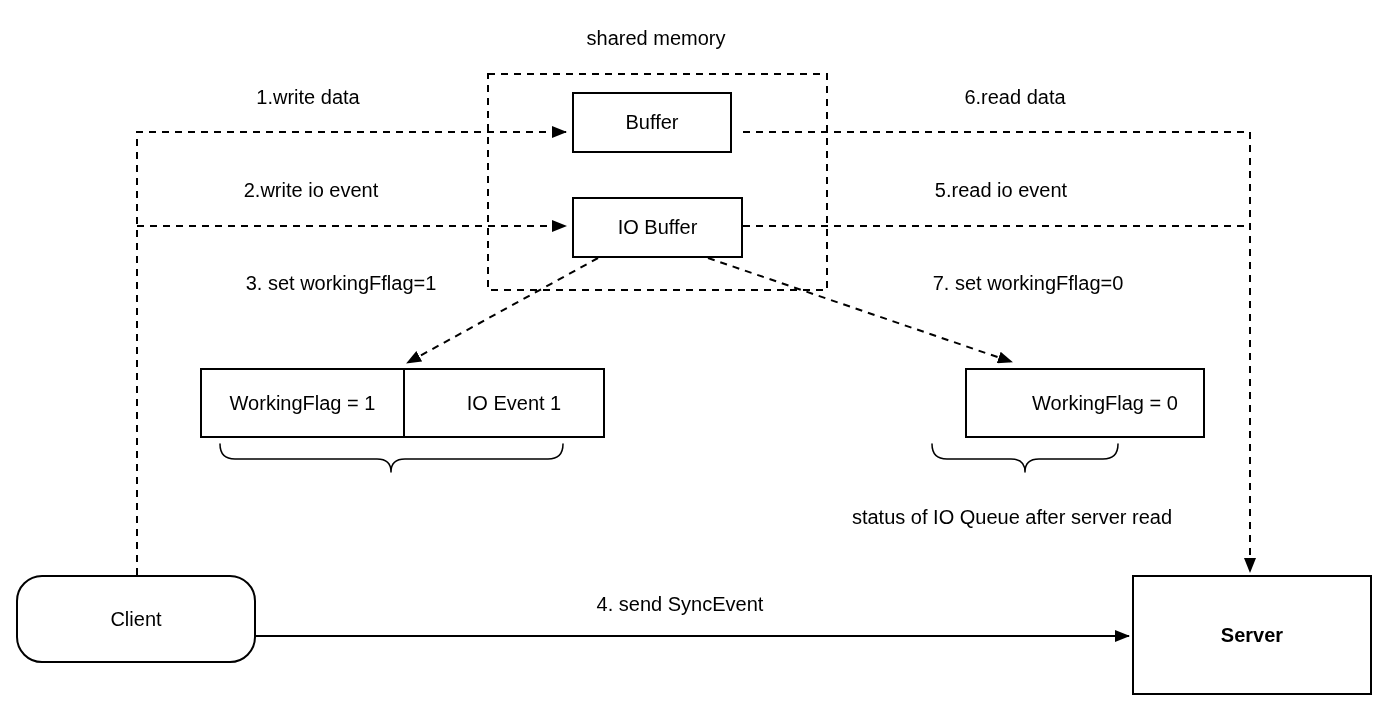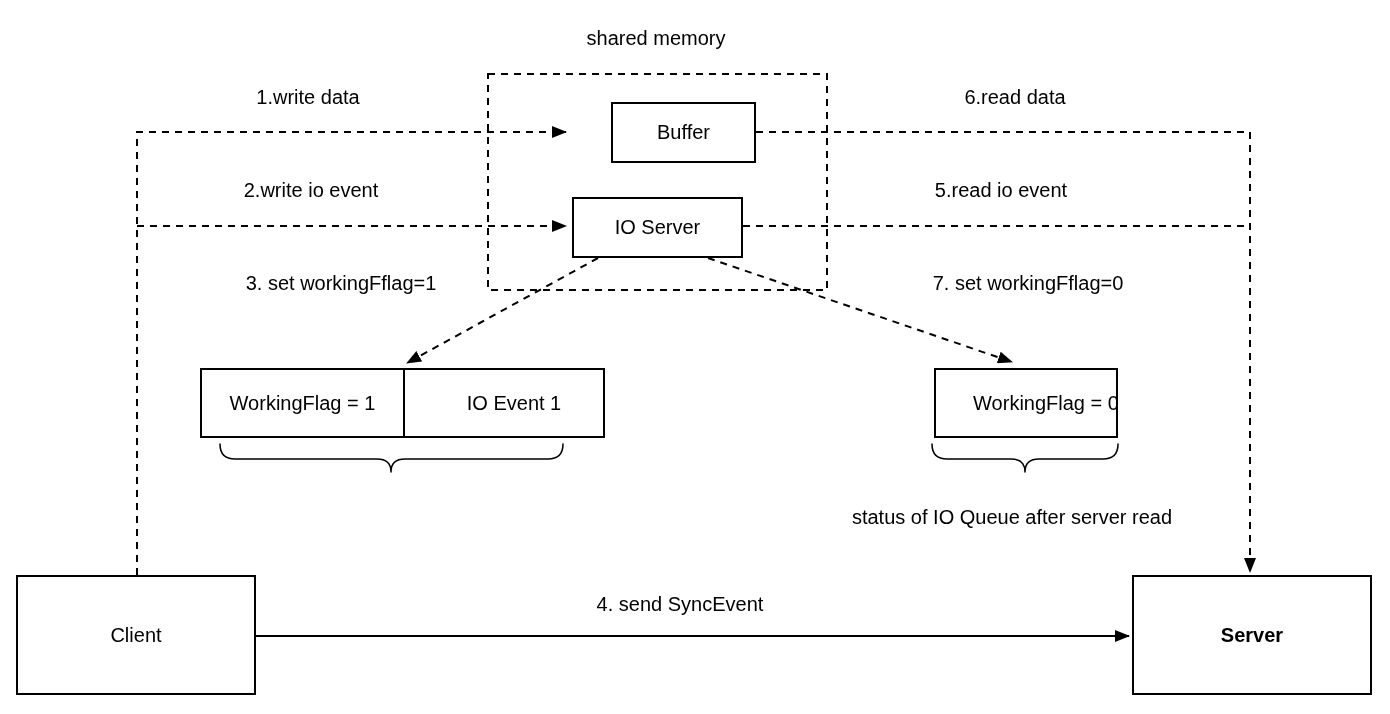--- a/index.html
+++ b/index.html
@@ -89,38 +89,38 @@
 
     <path d="M256,636 L1129,636" fill="none" stroke="#000000" stroke-width="2" marker-end="url(#arrow)"></path>
 
     <path d="M220,444 Q220,459 235,459 L377,459 Q391,459 391,472 Q391,459 405,459 L548,459 Q563,459 563,444" fill="none" stroke="#000000" stroke-width="1.5" stroke-linecap="round" stroke-linejoin="round"></path>
 
     <path d="M932,444 Q932,459 947,459 L1011,459 Q1025,459 1025,472 Q1025,459 1039,459 L1103,459 Q1118,459 1118,444" fill="none" stroke="#000000" stroke-width="1.5" stroke-linecap="round" stroke-linejoin="round"></path>
   </svg>
 
   <div class="lbl" style="left:656px; top:38px;">shared memory</div>
 
-  <div class="node" style="left:572px; top:102px; width:145px; height:61px;margin-left:39px;">
+  <div class="node" style="left:572px; top:92px; width:160px; height:61px;">
     <span>Buffer</span>
   </div>
 
   <div class="node" style="left:572px; top:197px; width:171px; height:61px;">
-    <span>IO Server</span>
+    <span>IO Buffer</span>
   </div>
 
   <div class="cellbox" style="left:200px; top:368px; width:405px; height:70px;">
     <div class="cell divided" style="width:203px;">WorkingFlag = 1</div>
     <div class="cell" style="flex:1;padding-left:20px;">IO Event 1</div>
   </div>
 
-  <div class="node" style="left:934px; top:368px; width:184px; height:70px;padding-left:40px;">
+  <div class="node" style="left:965px; top:368px; width:240px; height:70px;padding-left:40px;">
     <span>WorkingFlag = 0</span>
   </div>
 
-  <div class="node" style="left:16px; top:575px; width:240px; height:120px;">
+  <div class="node" style="left:16px; top:575px; width:240px; height:88px;border-radius:26px;">
     <span>Client</span>
   </div>
 
   <div class="node" style="left:1132px; top:575px; width:240px; height:120px;font-weight:bold;">
     <span>Server</span>
   </div>
 
   <div class="lbl" style="left:308px; top:97px;">1.write data</div>
 
   <div class="lbl" style="left:311px; top:190px;">2.write io event</div>

